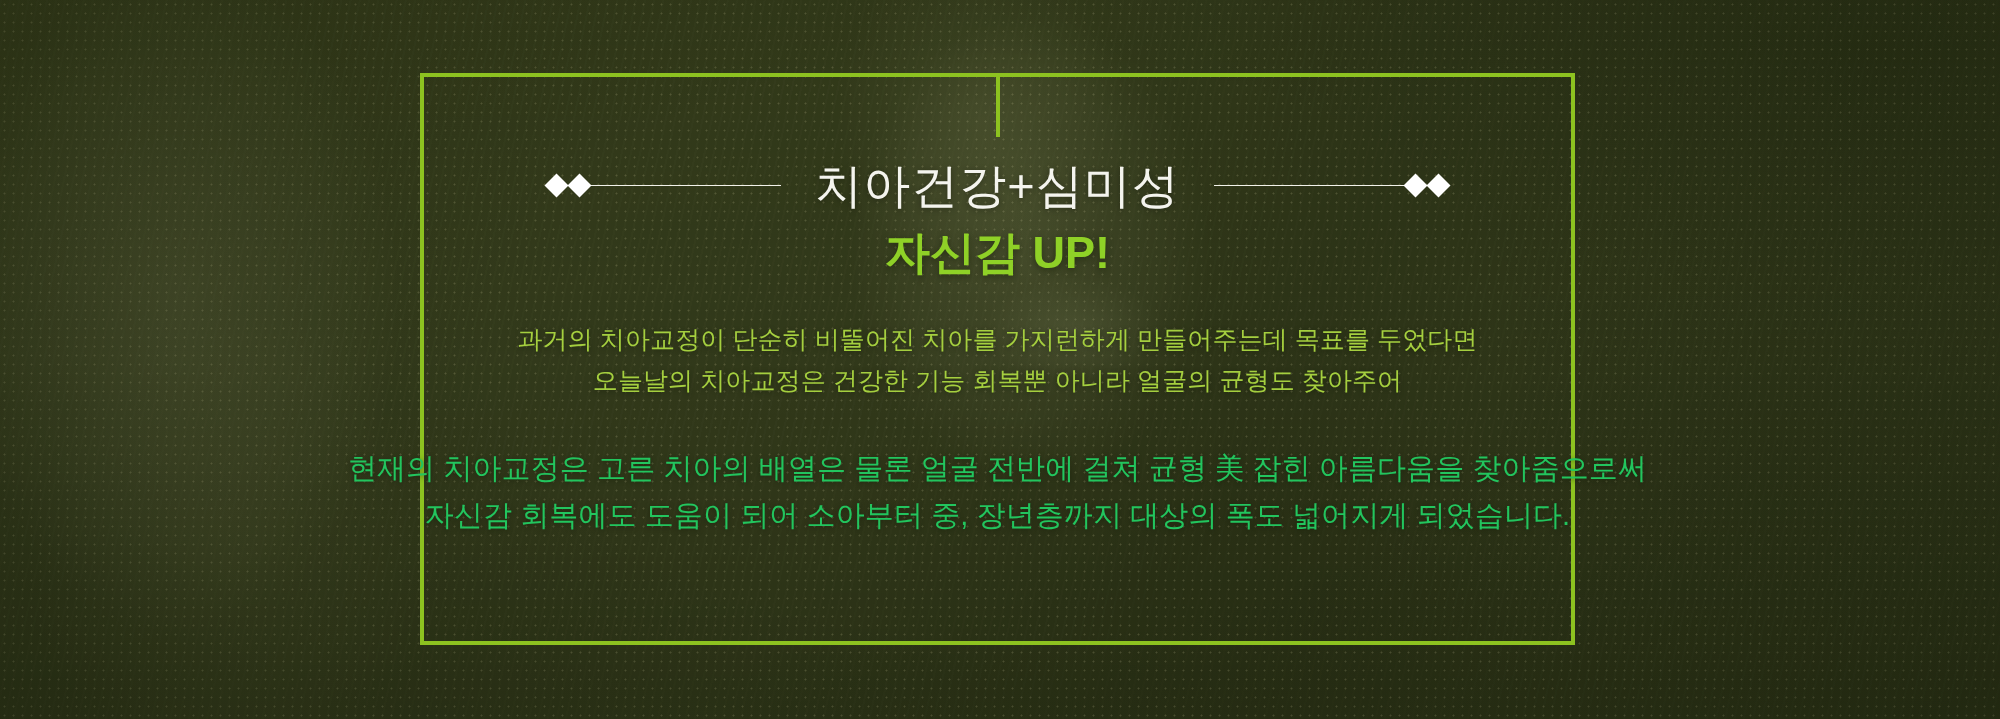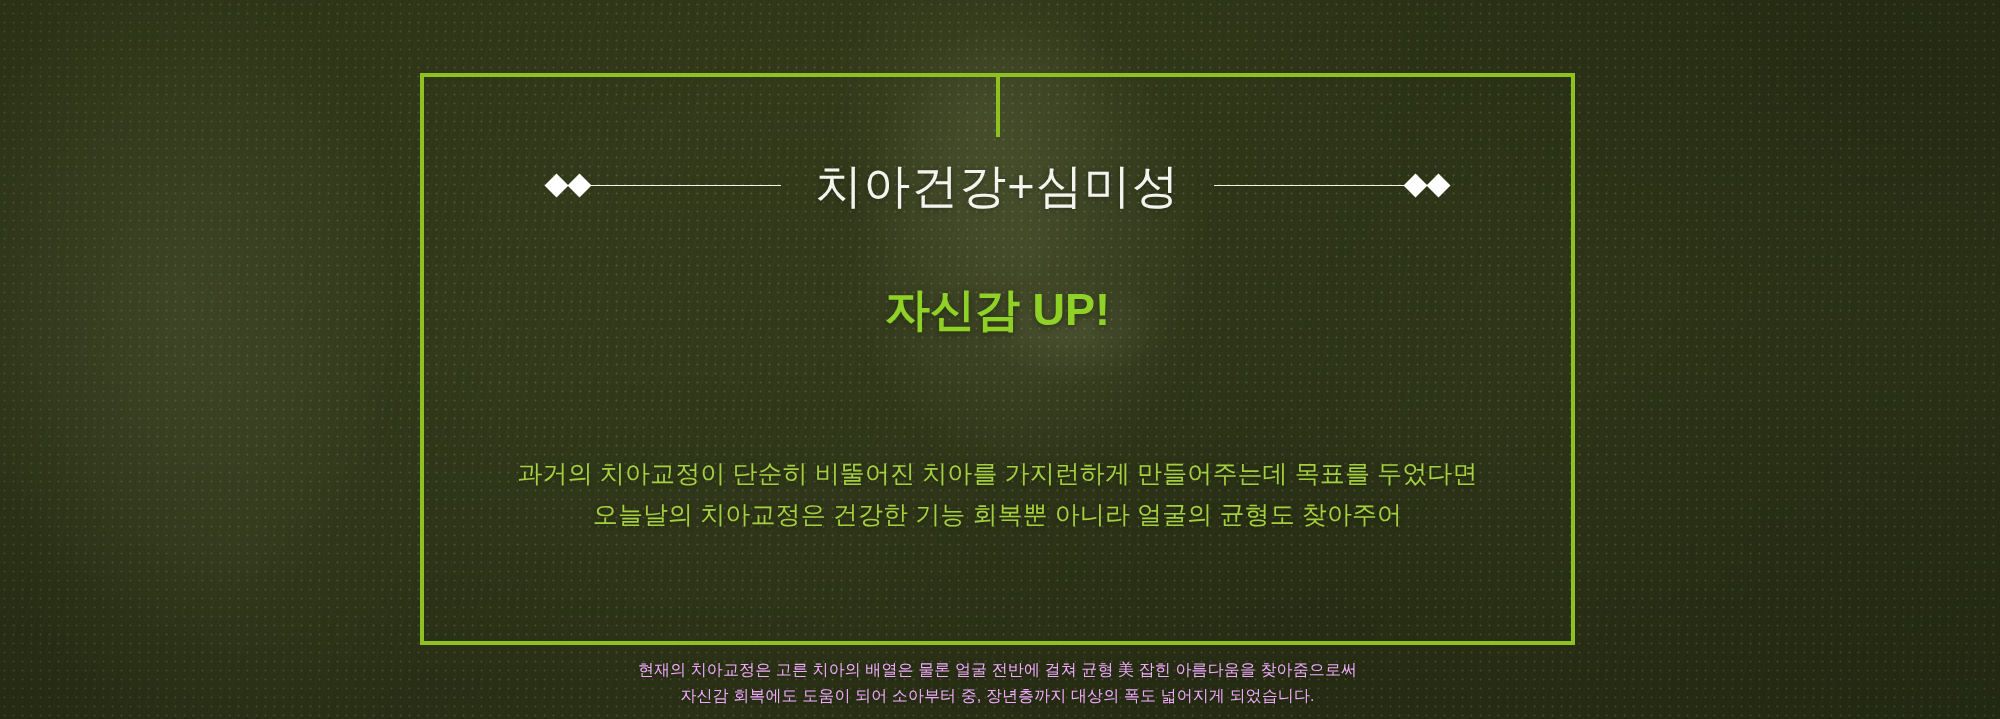--- a/index.html
+++ b/index.html
@@ -100,21 +100,20 @@
 
   
   .content{
     position:absolute;
     left:420px; top:73px;
     width:1155px; height:636px;
     z-index:6;
     display:flex; flex-direction:column;
     align-items:center;
     text-align:center;
-    justify-content:space-between;
   }
 
   
   .headline-row{
     margin-top:89px;
     display:flex; align-items:center; justify-content:center;
     width:100%;
   }
   .orn{ display:flex; align-items:center; }
   .orn-left{ margin-right:26px; }
@@ -135,20 +134,21 @@
     font-size:47px;
     font-weight:300;
     letter-spacing:1px;
     line-height:1;
     white-space:nowrap;
     padding:0 8px;
     text-shadow:0 1px 6px rgba(0,0,0,.35);
   }
 
   .subhead{
+    margin-top:21px;
     color:#8fd127;
     font-size:45px;
     font-weight:bold;
     letter-spacing:0px;
     line-height:1;
     text-shadow:0 2px 7px rgba(20,30,6,.55);
   }
 
   
   .para{
@@ -158,22 +158,22 @@
   }
   .para-1{
     margin-top:44px;
     color:#a5cf3f;
     font-size:25px;
     font-weight:400;
     text-shadow:0 1px 5px rgba(16,24,6,.5);
   }
   .para-2{
     margin-top:45px;
-    color:#f0abfc;
-    font-size:16px;
+    color:#22c55e;
+    font-size:29px;
     font-weight:400;
     text-shadow:0 1px 5px rgba(16,24,6,.5);
   }
   .para div{ white-space:nowrap; }
 </style>
 </head>
 <body>
 
 <div id="stage">
 

